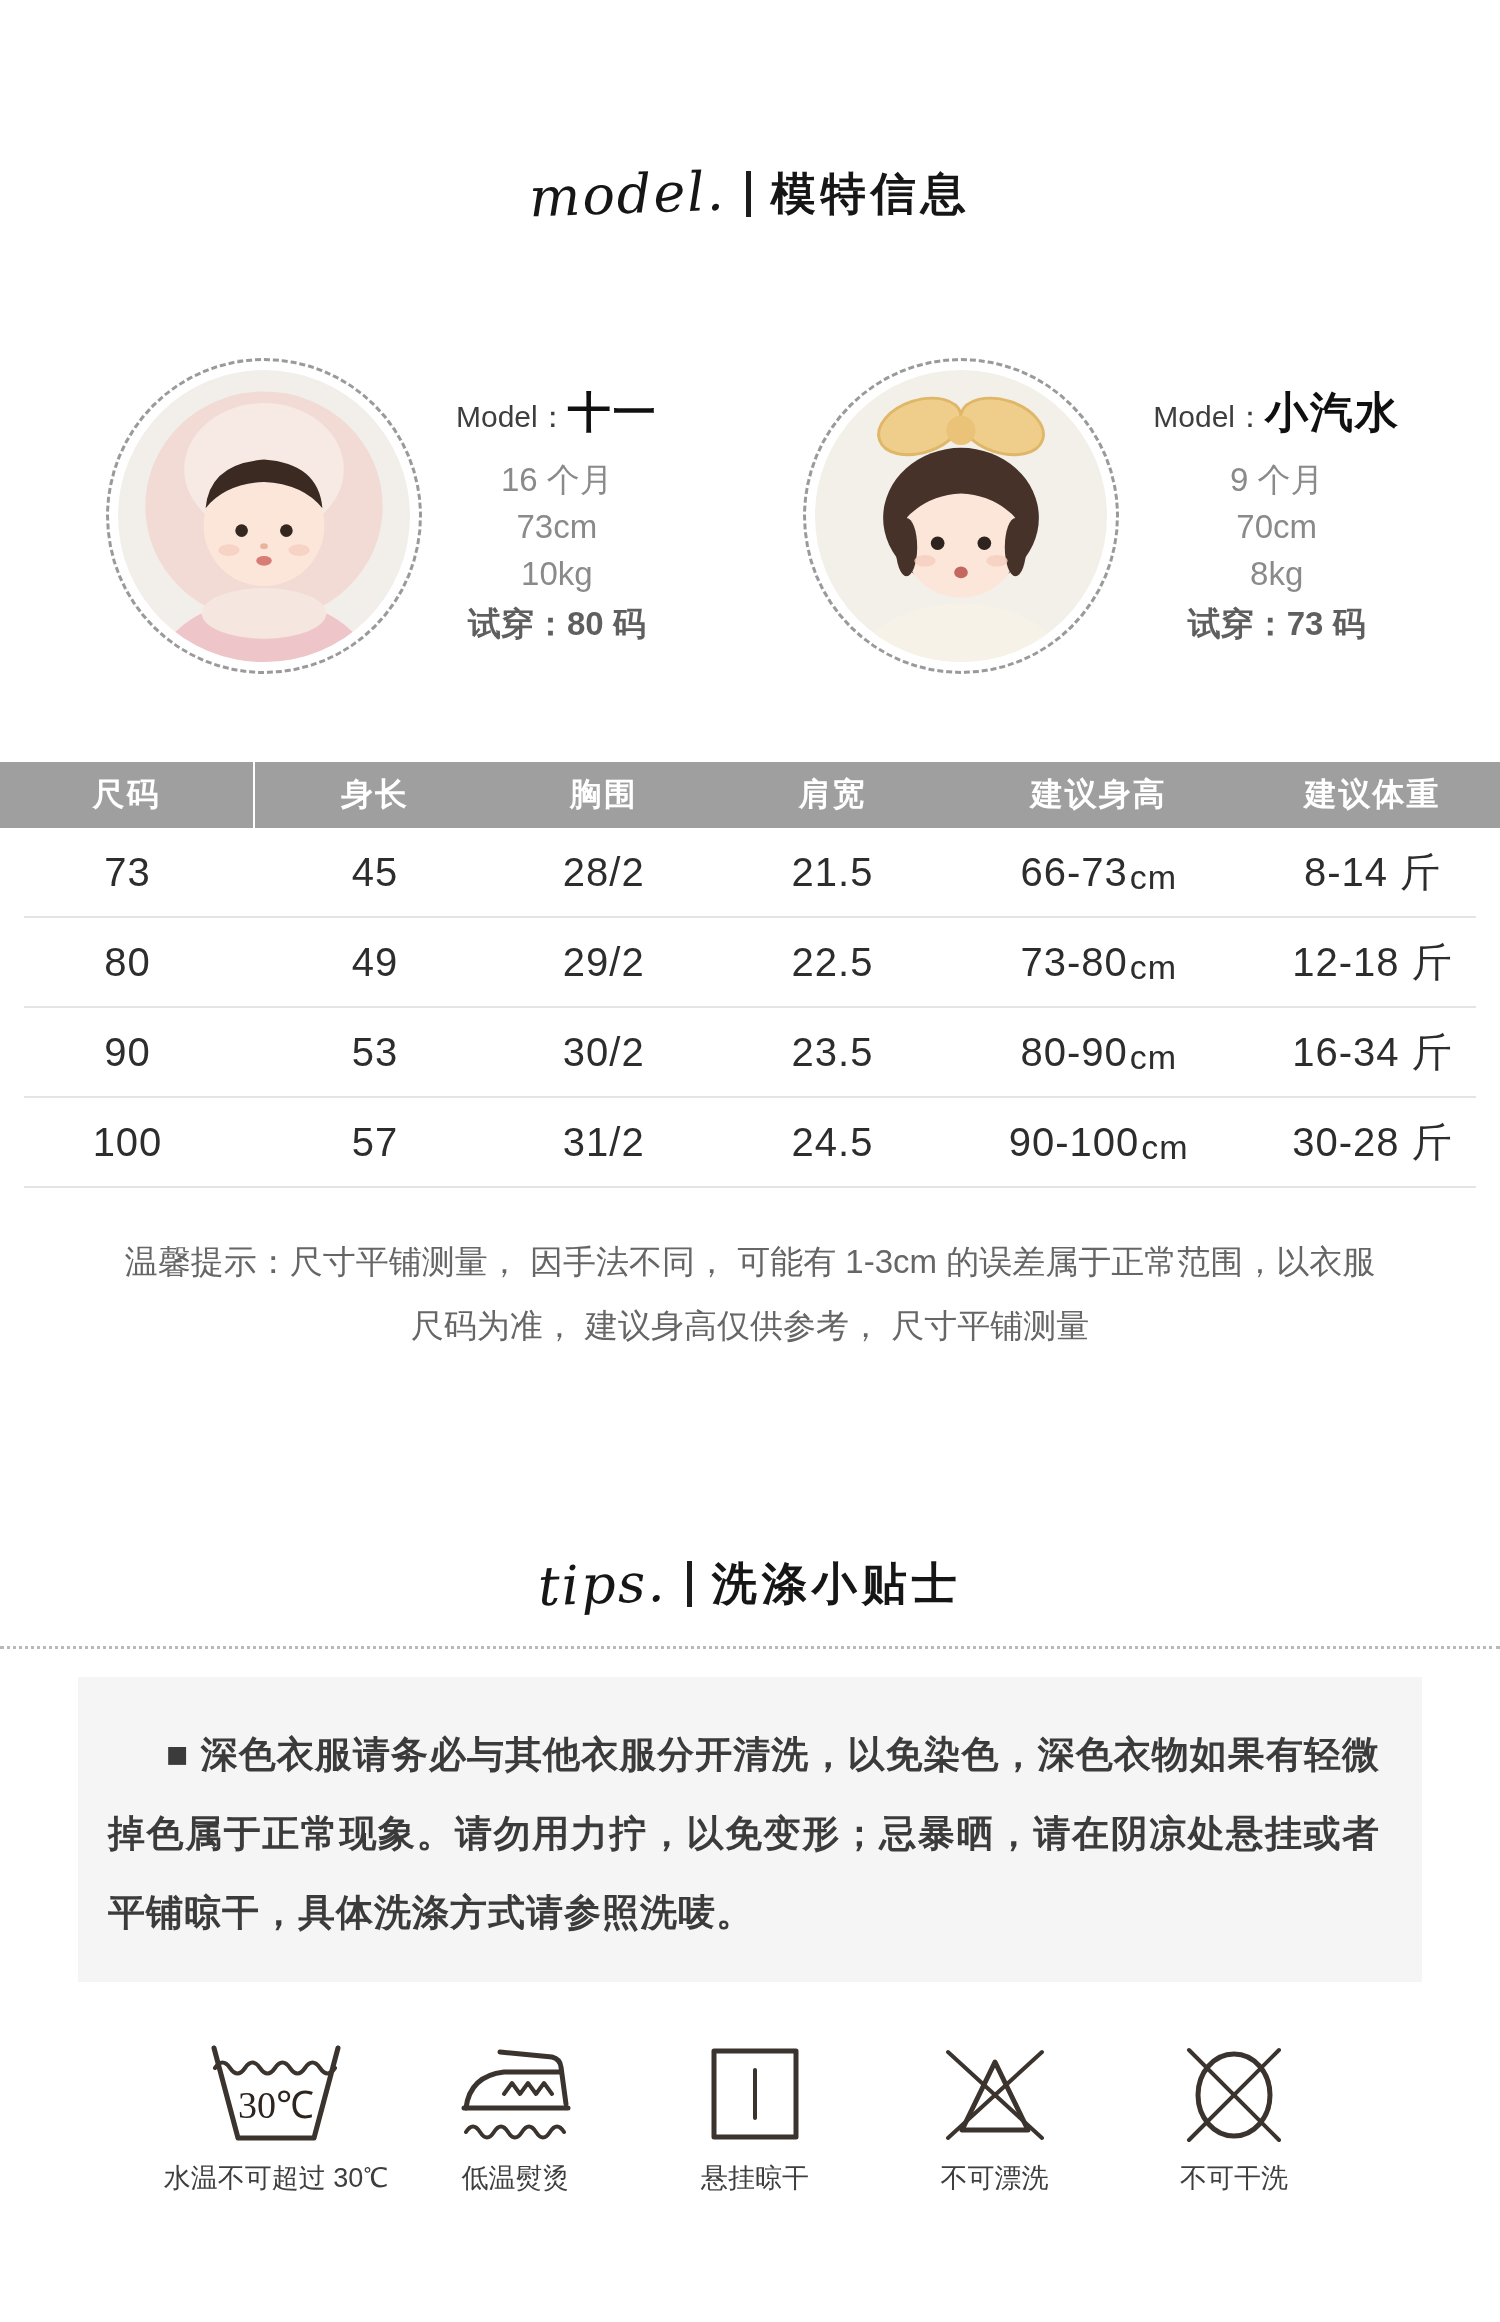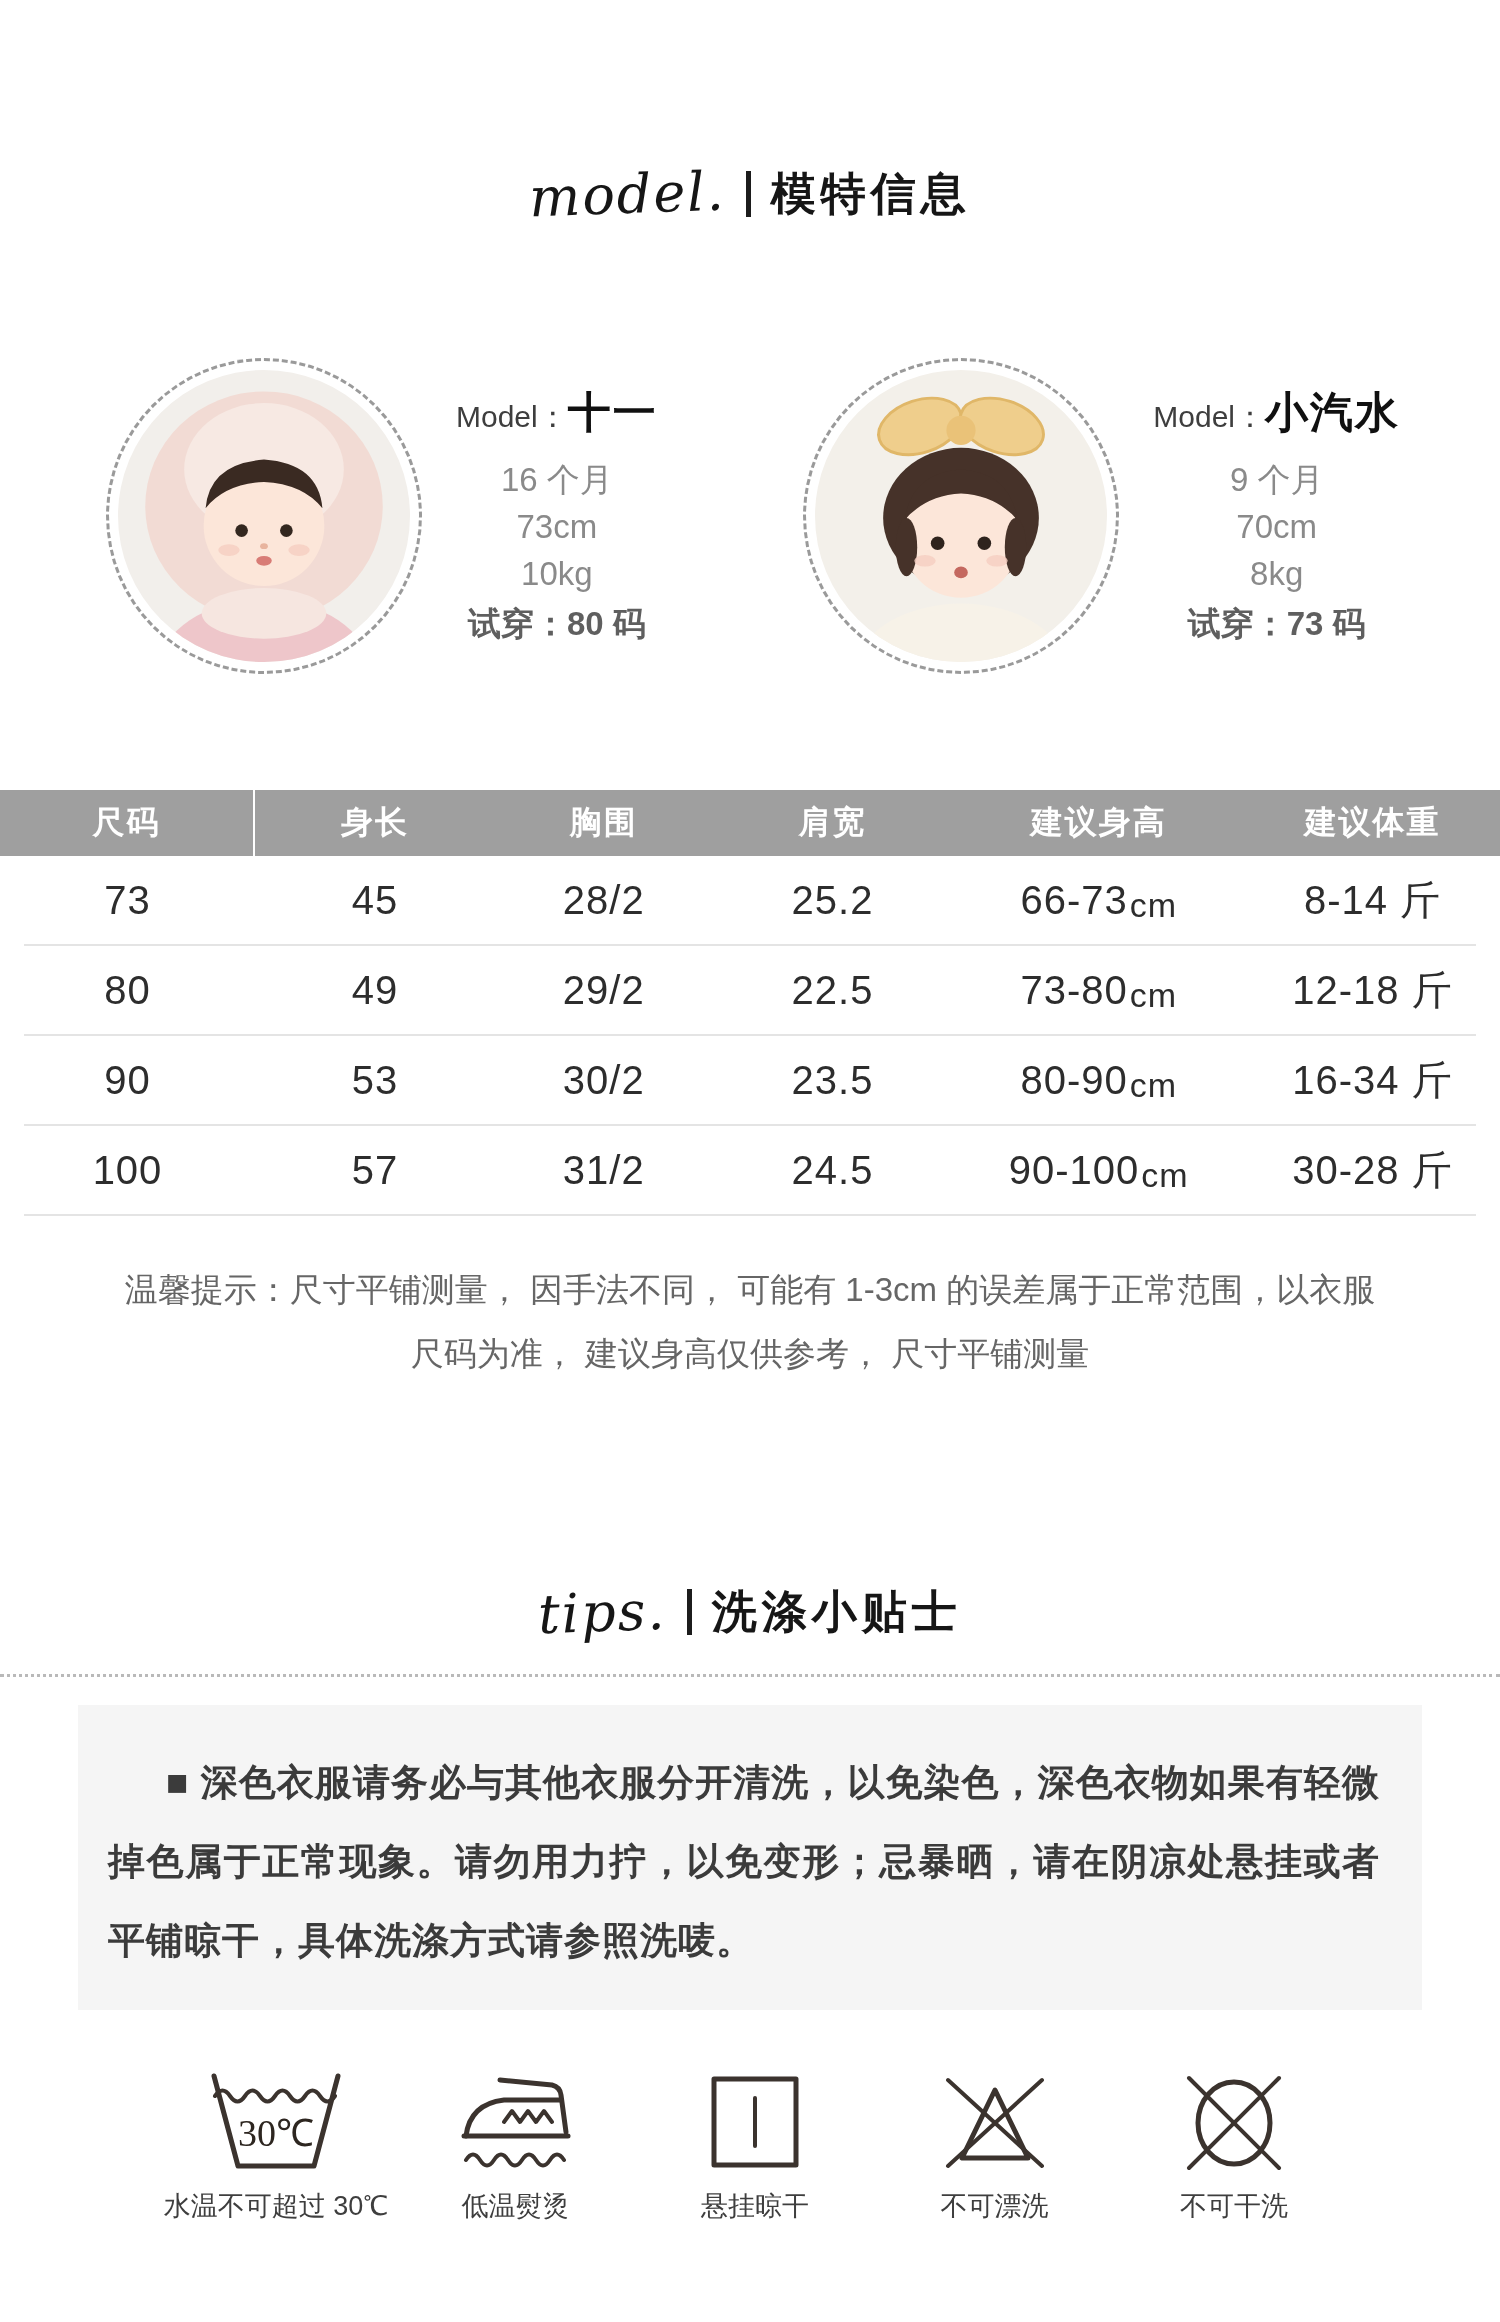--- a/index.html
+++ b/index.html
@@ -26,21 +26,21 @@
   }
   .photo{width:100%;height:100%;border-radius:50%;overflow:hidden;}
   .photo svg{display:block;width:100%;height:100%;}
   .model-info{margin-left:34px;text-align:center;min-width:200px;}
   .m-line1{white-space:nowrap;margin-bottom:14px;}
   .m-label{font-size:30px;color:#3e3e3e;}
   .m-name{font-size:43px;font-weight:bold;color:#101010;letter-spacing:2px;margin-top:8px;}
   .m-stat{font-size:33px;color:#8a8a8a;line-height:47px;white-space:nowrap;}
   .m-fit{font-size:33px;color:#5f5f5f;line-height:50px;margin-top:2px;white-space:nowrap;font-weight:bold;}
   
-  .size-table{margin-top:116px;}
+  .size-table{margin-top:88px;}
   .thead{height:66px;background:#9f9f9f;display:flex;}
   .thead .tc{display:flex;align-items:center;justify-content:center;
     color:#ffffff;font-size:32px;font-weight:bold;letter-spacing:2px;}
   .thead .tc.w1{border-right:2px solid #ffffff;}
   .trow{height:88px;display:flex;}
   .trow .tc{display:flex;align-items:center;justify-content:center;
     font-size:40px;color:#2d2d2d;letter-spacing:1px;}
   .tc{box-sizing:border-box;}
   .w1{width:17%;}.w2{width:16%;}.w3{width:14.5%;}.w4{width:16%;}.w5{width:19.5%;}.w6{width:17%;}
   .sep{border-top:2px solid #e4e4e4;margin:0 24px;}
@@ -148,21 +148,21 @@
       <div class="tc w3">胸围</div>
       <div class="tc w4">肩宽</div>
       <div class="tc w5">建议身高</div>
       <div class="tc w6">建议体重</div>
     </div>
 
     <div class="trow">
       <div class="tc w1">73</div>
       <div class="tc w2">45</div>
       <div class="tc w3">28/2</div>
-      <div class="tc w4">25.2</div>
+      <div class="tc w4">21.5</div>
       <div class="tc w5">
           <span>66-73</span>
           <span class="unit">cm</span>
         </div>
       <div class="tc w6">8-14 斤</div>
     </div>
     <div class="sep"></div>
 
     <div class="trow">
       <div class="tc w1">80</div>

